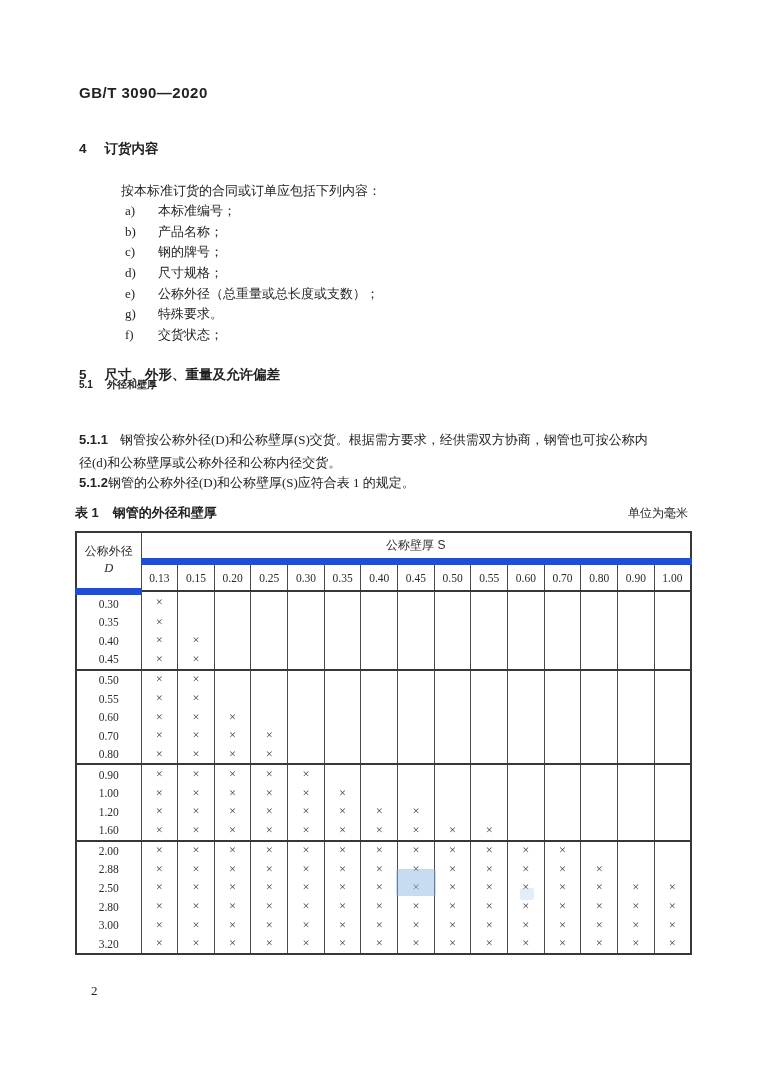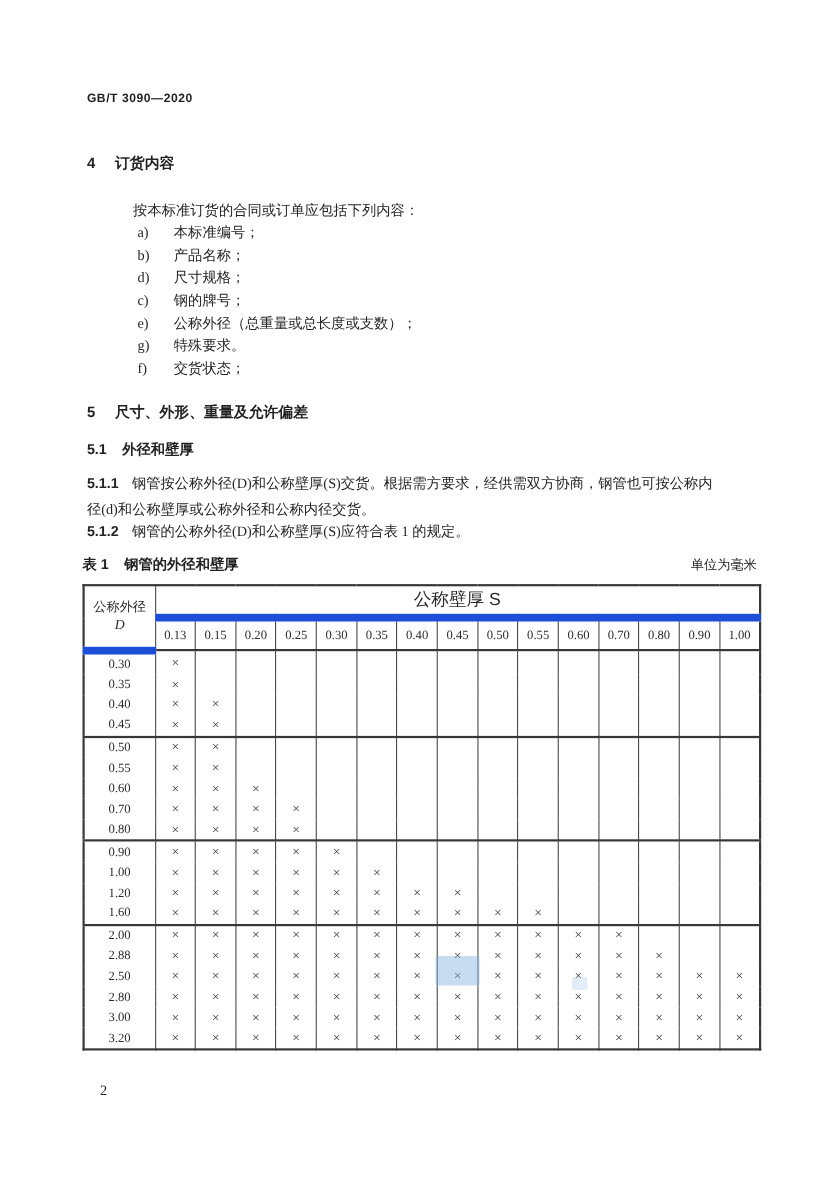--- a/index.html
+++ b/index.html
@@ -8,41 +8,41 @@
     background:#ffffff;
     position:relative;
     font-family:"Liberation Serif","DejaVu Serif",serif;
     color:#1e1e1e;
     overflow:hidden;
   }
   .abs{position:absolute;}
   .doc-code{
     left:79px;top:84px;
     font-family:"Liberation Sans","DejaVu Sans",sans-serif;
-    font-weight:bold;font-size:11px;letter-spacing:0.5px;color:#222;
+    font-weight:bold;font-size:15px;letter-spacing:0.5px;color:#222;
   }
   .h-num{display:inline-block;font-weight:bold;}
   .heading{
     font-family:"Liberation Sans","DejaVu Sans",sans-serif;
     font-weight:bold;font-size:13.5px;color:#222;
   }
   .sec4{left:79px;top:140px;}
   .sec4 .h-num{margin-right:18px;}
   .intro{left:121px;top:182px;font-size:13px;color:#252525;}
   .olist{left:125px;top:201px;width:420px;list-style:none;margin:0;padding:0;}
   .olist li{height:20.7px;line-height:20.7px;font-size:13px;color:#252525;}
   .olist .li-label{display:inline-block;width:33px;}
   .sec5{left:79px;top:366px;}
   .sec5 .h-num{margin-right:18px;}
-  .sec51{left:79px;top:400px;font-size:13px;}
+  .sec51{left:79px;top:378px;font-size:10px;}
   .sec51 .h-num{margin-right:14px;}
   .para{left:79px;top:428px;width:616px;font-size:13px;line-height:23px;color:#252525;}
   .para .p-num{font-family:"Liberation Sans","DejaVu Sans",sans-serif;font-weight:bold;margin-right:12px;}
   .p512{left:79px;top:474px;width:616px;font-size:13px;color:#252525;}
-  .p512 .p-num{font-family:"Liberation Sans","DejaVu Sans",sans-serif;font-weight:bold;margin-right:12px;}
+  .p512 .p-num{font-family:"Liberation Sans","DejaVu Sans",sans-serif;font-weight:bold;}
   .tbl-caption{left:75px;top:504px;width:615px;height:20px;}
   .tbl-title{
     position:absolute;left:0;right:0;
     font-family:"Liberation Sans","DejaVu Sans",sans-serif;
     font-weight:bold;font-size:13px;color:#222;
   }
   .tbl-title .t-prefix{margin-right:14px;}
   .unit-note{position:absolute;right:2px;top:1px;font-size:12px;color:#252525;}
   .size-table{
     position:absolute;left:75px;top:531px;
@@ -51,21 +51,21 @@
   }
   .size-table td,.size-table th{
     border-left:1px solid #4a4a4a;
     padding:0;margin:0;
     text-align:center;vertical-align:middle;
     font-weight:normal;
   }
   .size-table{border:2px solid #383838;}
   .size-table thead th{
     font-family:"Liberation Sans","DejaVu Sans",sans-serif;
-    font-size:16px;color:#2b2b2b;
+    font-size:12px;color:#2b2b2b;
   }
   .size-table thead tr.hrow1 th{height:25px;border-bottom:7px solid #1d4ed8;}
   .size-table thead tr.hrow2 th{height:25px;border-bottom:1px solid #4a4a4a;font-family:"Liberation Serif","DejaVu Serif",serif;font-size:11.5px;}
   .size-table th.dhead{
     border-left:none;
     font-size:12px;line-height:17px;
   }
   .dhead .dsym{font-family:"Liberation Serif","DejaVu Serif",serif;font-style:italic;font-size:12.5px;}
   .size-table tbody{border-top:2px solid #383838;}
   .size-table tbody tr td{height:18.55px;font-size:11.5px;color:#333;}
@@ -90,22 +90,22 @@
 
 <div class="abs heading sec4">
   <span class="h-num">4</span><span>订货内容</span>
 </div>
 
 <div class="abs intro">按本标准订货的合同或订单应包括下列内容：</div>
 
 <ul class="abs olist">
   <li><span class="li-label">a)</span><span>本标准编号；</span></li>
   <li><span class="li-label">b)</span><span>产品名称；</span></li>
+  <li><span class="li-label">c)</span><span>钢的牌号；</span></li>
   <li><span class="li-label">d)</span><span>尺寸规格；</span></li>
-  <li><span class="li-label">c)</span><span>钢的牌号；</span></li>
   <li><span class="li-label">e)</span><span>公称外径（总重量或总长度或支数）；</span></li>
   <li><span class="li-label">g)</span><span>特殊要求。</span></li>
   <li><span class="li-label">f)</span><span>交货状态；</span></li>
 </ul>
 
 <div class="abs heading sec5">
   <span class="h-num">5</span><span>尺寸、外形、重量及允许偏差</span>
 </div>
 
 <div class="abs heading sec51">

